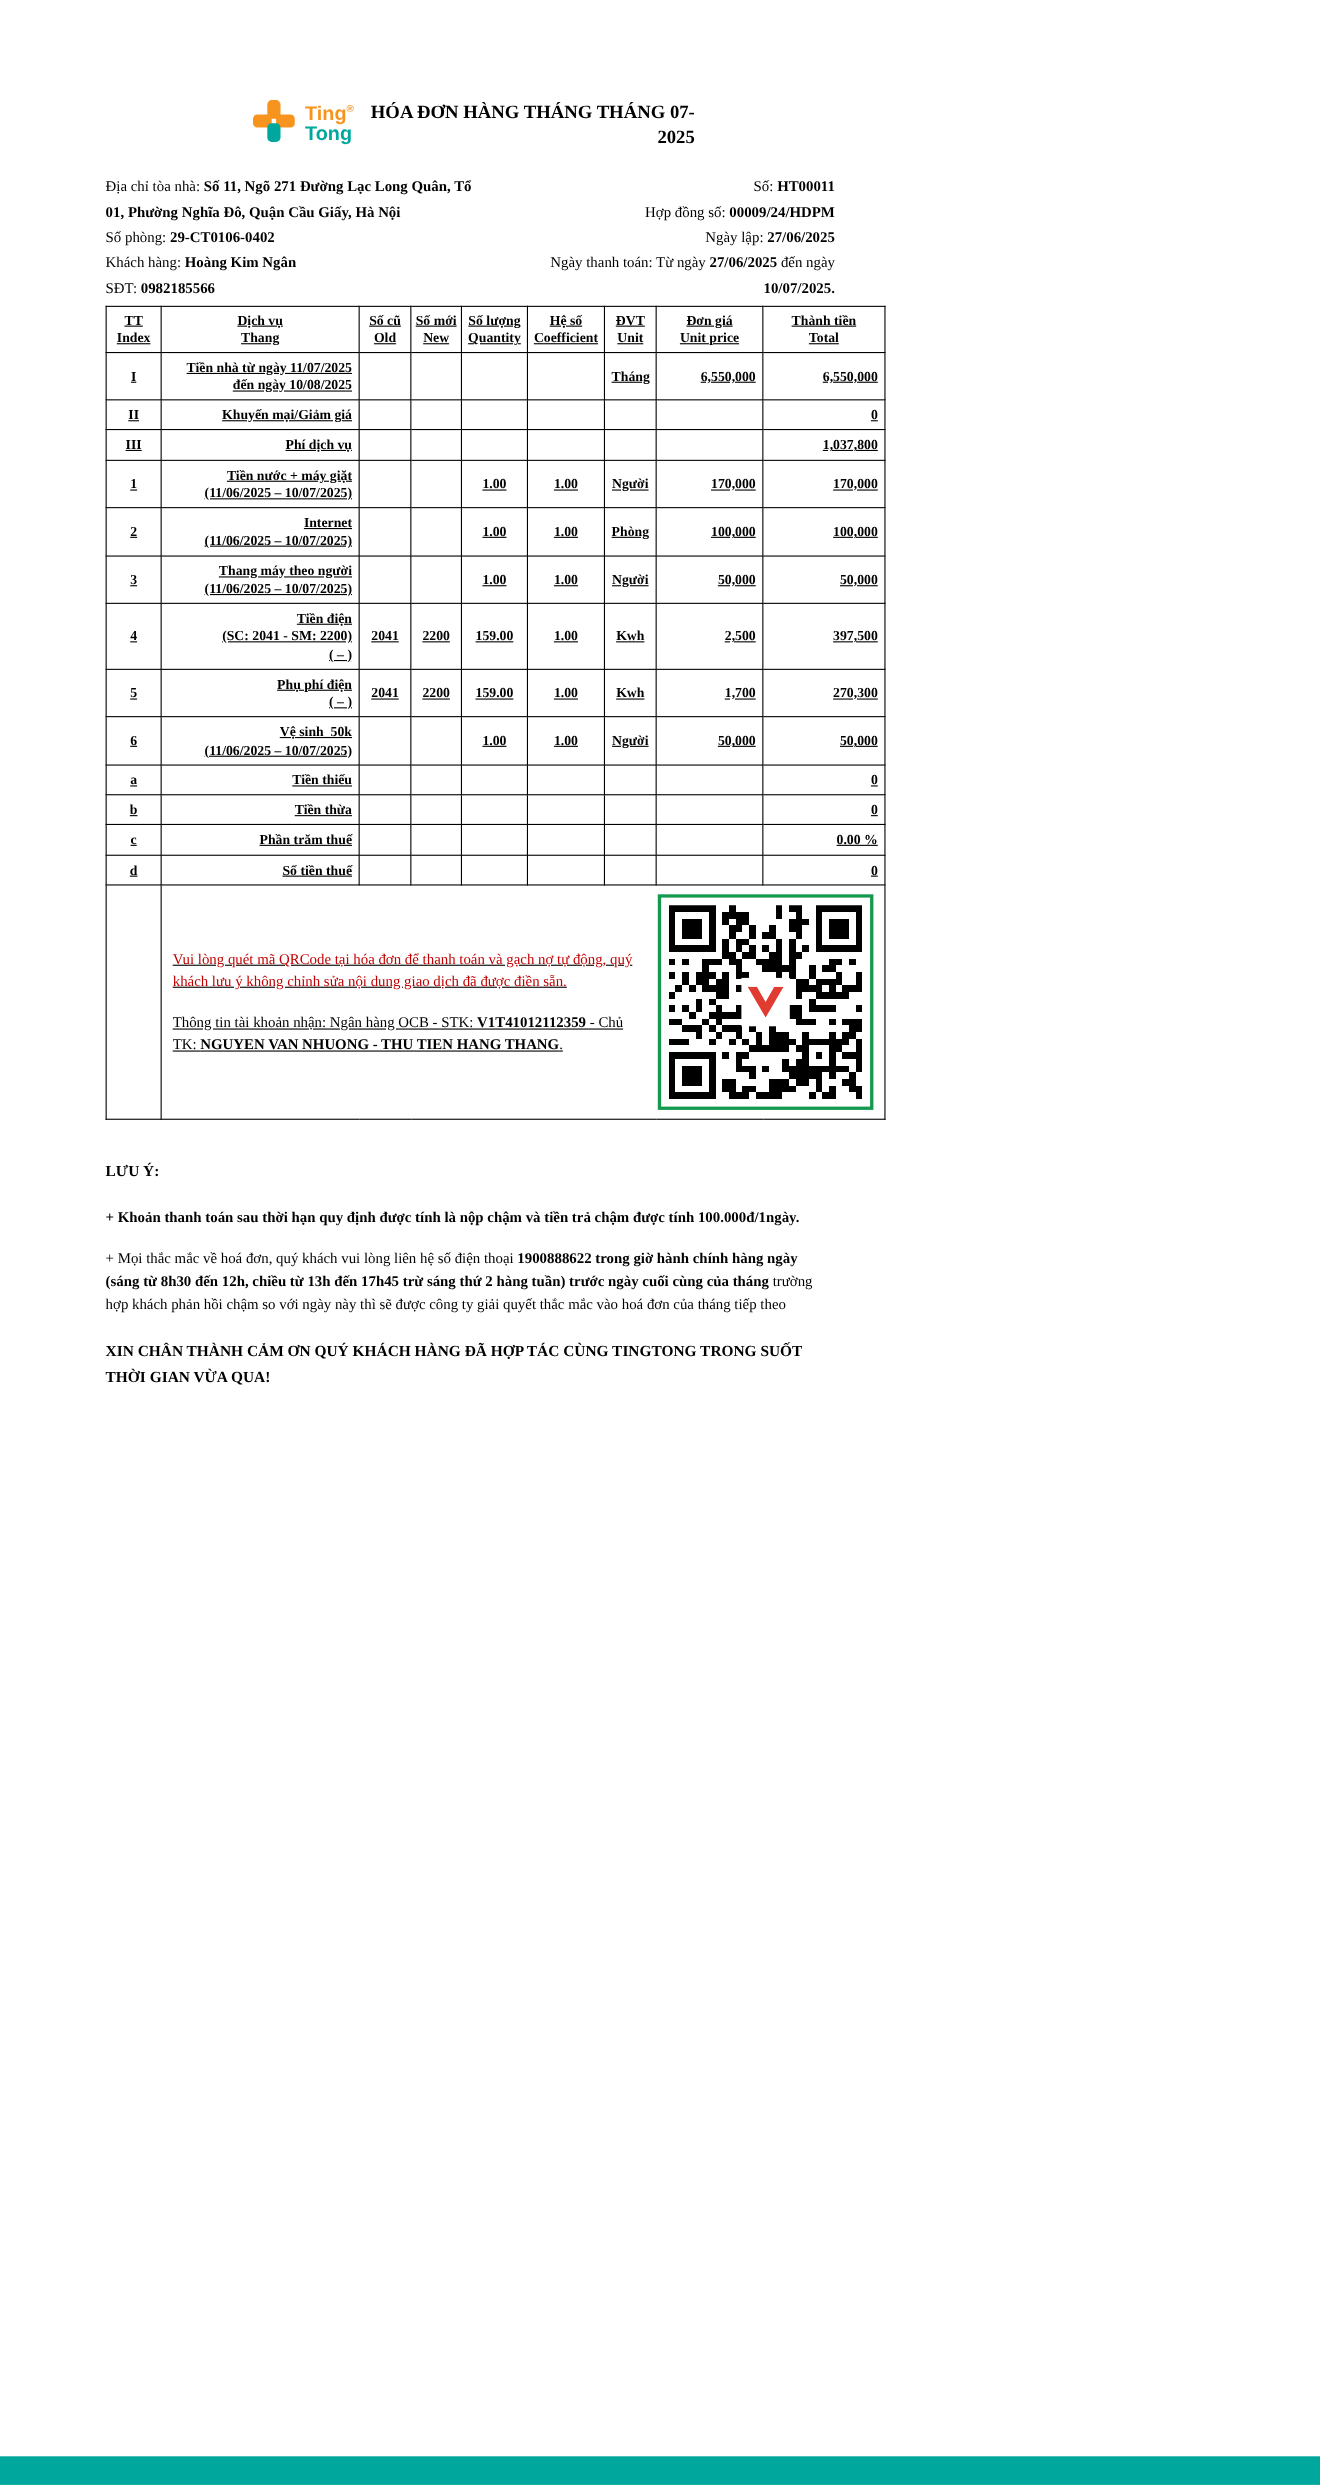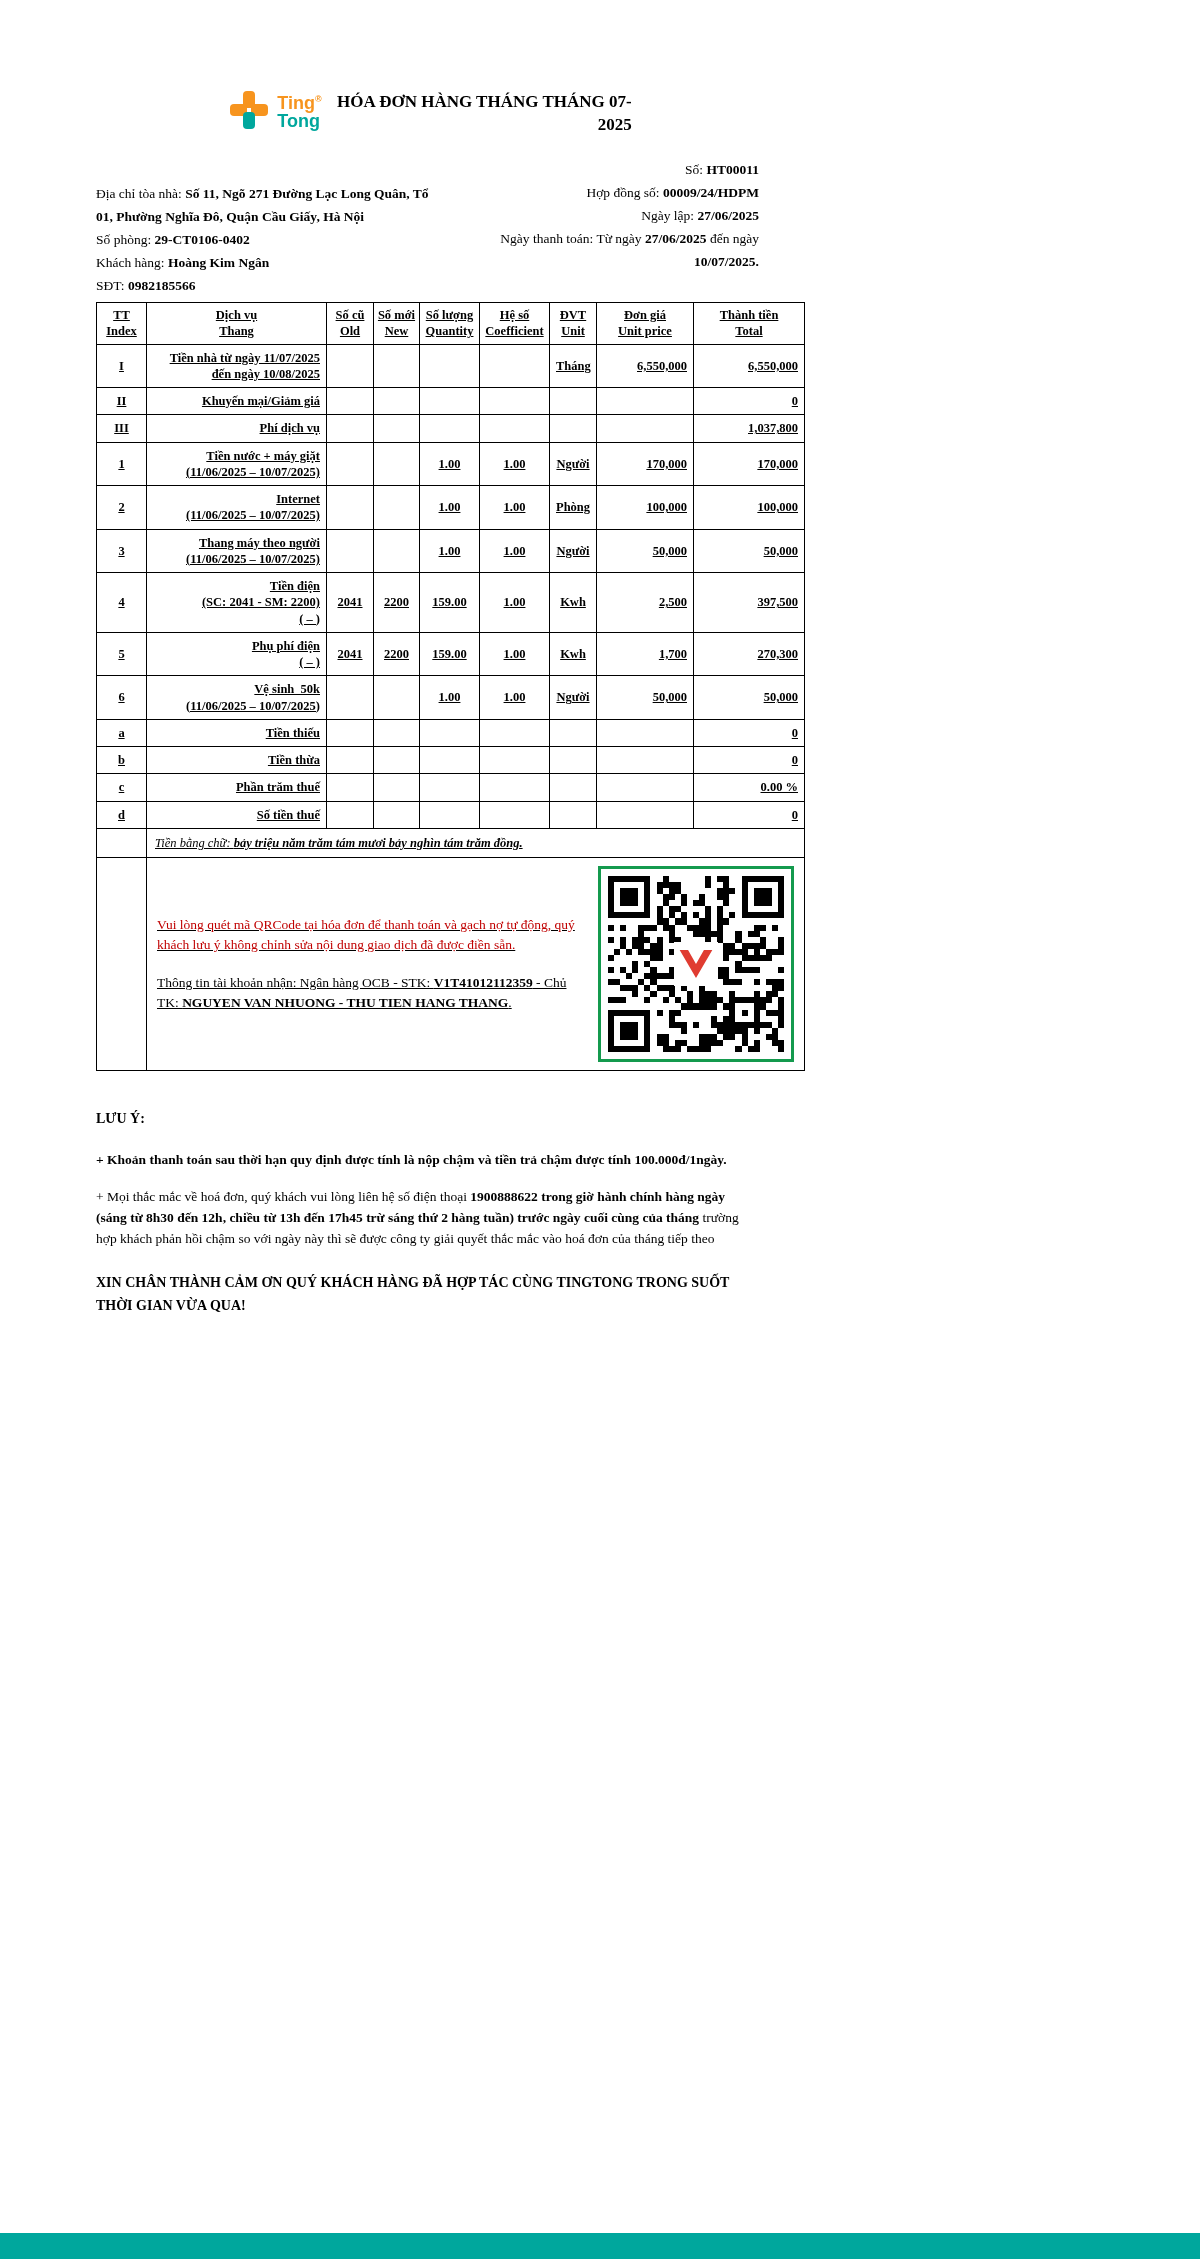--- a/index.html
+++ b/index.html
@@ -20,21 +20,21 @@
   .lm-right  { right:1px; top:14px;   width:17px; height:12px; background:var(--orange); }
   .lm-bottom { left:14px; bottom:1px; width:12px; height:17px; background:var(--teal); }
   .brand-text { font-family:"Liberation Sans", sans-serif; font-weight:bold; font-size:18px; line-height:18px; }
   .brand-word1 { color:var(--orange); }
   .brand-word1 sup { font-size:9px; vertical-align:super; }
   .brand-word2 { color:var(--teal); }
   .doc-title { width:310px; margin-right:39px; text-align:right; font-size:17px; font-weight:bold; line-height:23px; }
 
   
   .meta-cols { display:flex; margin-top:22px; }
-  .meta-left { width:348px;margin-top:24px; }
+  .meta-left { width:348px; }
   .meta-right { flex:1; text-align:right; padding-right:45px; }
   .meta-line { font-size:13.5px; line-height:23px; }
   b { font-weight:bold; }
 
   
   table { border-collapse:collapse; width:708px; margin-top:5px; table-layout:fixed;text-decoration:underline; }
   th, td { border:1px solid #000; font-size:12.5px; line-height:1.3; vertical-align:middle; }
   th { font-weight:bold; text-align:center; padding:4px 1px; }
   th div { white-space:nowrap; }
   td { font-weight:bold; padding:5px 6px; }
@@ -313,24 +313,20 @@
           <td class="c2"></td>
           <td class="c3"></td>
           <td class="c4"></td>
           <td class="c5"></td>
           <td class="c6"></td>
           <td class="c7"></td>
           <td class="c8">0</td>
         </tr>
       </tbody>
     <tbody>
-      <tr>
-        <td class="c0"></td>
-        <td class="words-cell" colspan="8"><span>Tiền bằng chữ: </span><b>bảy triệu năm trăm tám mươi bảy nghìn tám trăm đồng.</b></td>
-      </tr>
       <tr>
         <td class="c0"></td>
         <td class="qr-cell" colspan="8">
           <div class="qr-flex">
             <div class="qr-text">
               <p class="qr-warning">Vui lòng quét mã QRCode tại hóa đơn để thanh toán và gạch nợ tự động, quý khách lưu ý không chỉnh sửa nội dung giao dịch đã được điền sẵn.</p>
               <p class="qr-account"><span>Thông tin tài khoản nhận: Ngân hàng OCB - STK: </span><b>V1T41012112359</b><span> - Chủ TK: </span><b>NGUYEN VAN NHUONG - THU TIEN HANG THANG</b><span>.</span></p>
             </div>
             <div class="qr-box">
               <svg id="qr-svg" viewBox="0 0 29 29" shape-rendering="crispEdges">

